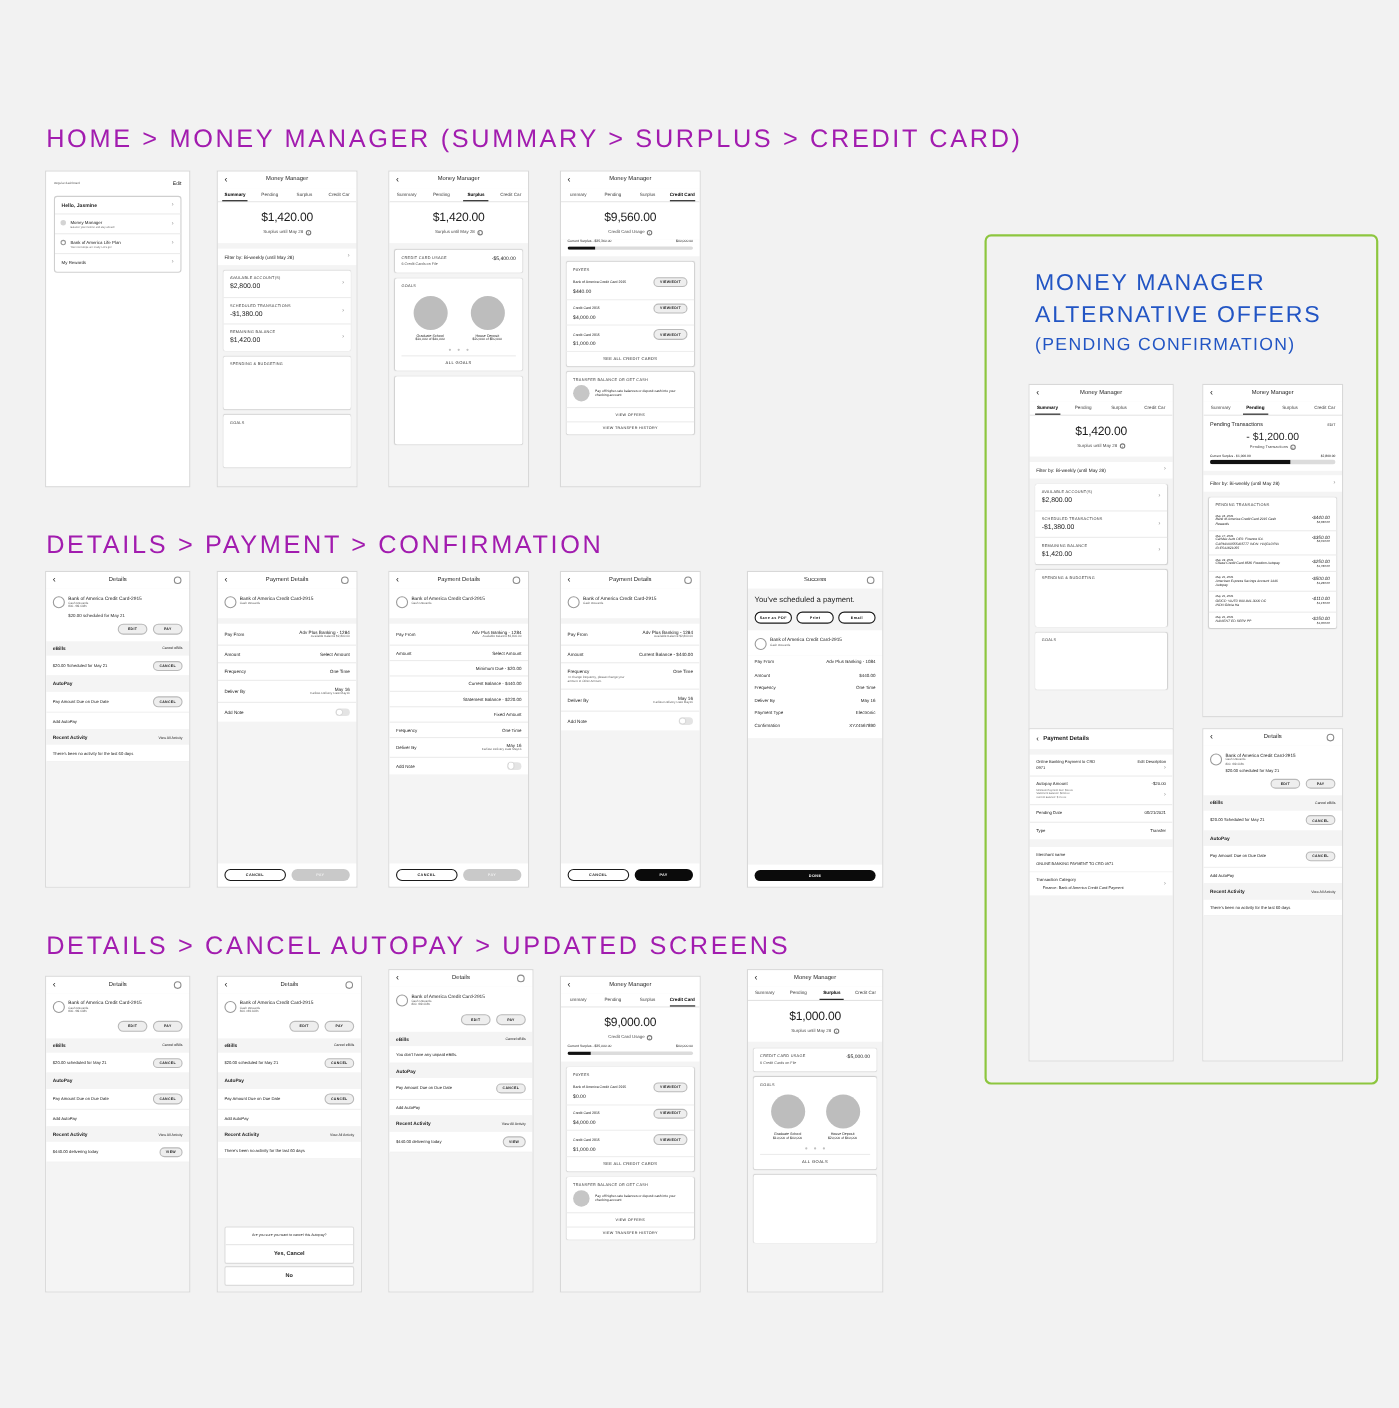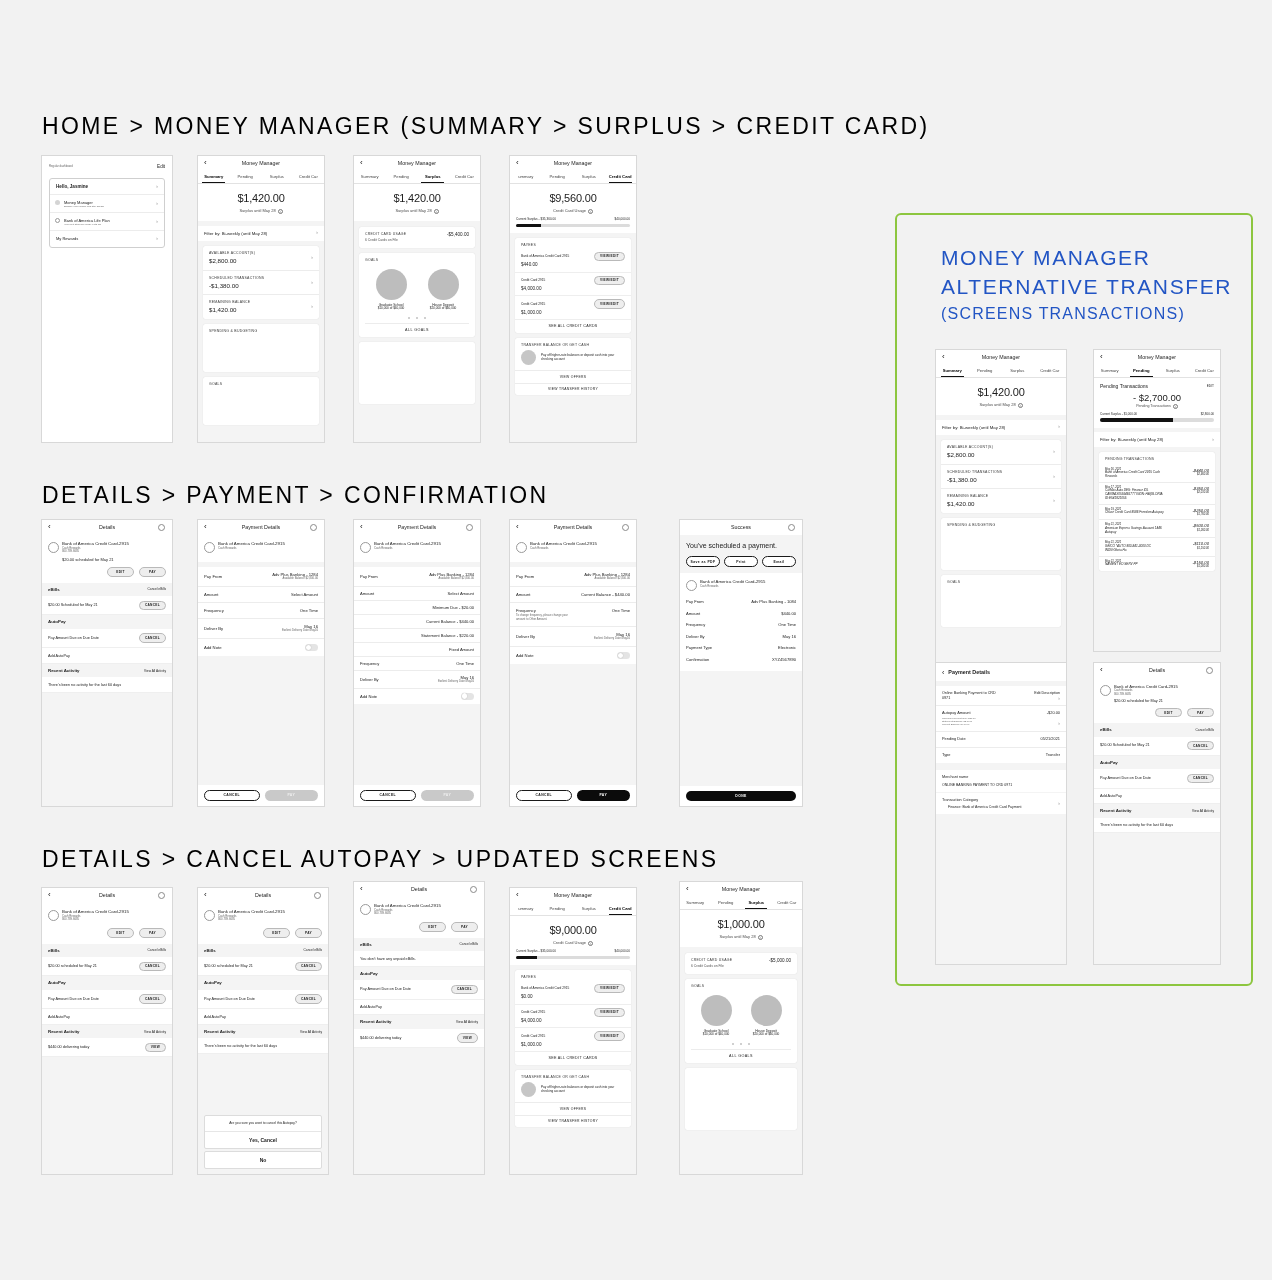--- a/index.html
+++ b/index.html
@@ -4,21 +4,21 @@
 <style>
   * { box-sizing: border-box; margin: 0; padding: 0; }
   body {
     width: 1272px; height: 1280px;
     background: #f2f2f2;
     font-family: "Liberation Sans", sans-serif;
     position: relative;
     overflow: hidden;
   }
   .section-title {
-    color: #000000;
+    color: #a21caf;
     font-size: 23px;
     letter-spacing: 2.4px;
     font-weight: 400;
     position: absolute;
     white-space: nowrap;
   }
   #t1 { left: 42px; top: 113px; }
   #t2 { left: 42px; top: 482px; }
   #t3 { left: 42px; top: 846px; }
 
@@ -779,22 +779,22 @@
       <div class="dots"><i></i><i></i><i></i></div>
       <div class="divtop ctr" style="padding:4px 0;font-size:3.7px;letter-spacing:.4px;">ALL GOALS</div>
     </div>
     <div class="card" style="height:62px;"></div>
   </div>
 </div>
 
 <div id="altpanel">
   <div style="padding:28px 0 0 44px;">
     <div class="alt-h">MONEY MANAGER</div>
-    <div class="alt-h">ALTERNATIVE TRANSFER</div>
-    <div class="alt-s">(SCREENS TRANSACTIONS)</div>
+    <div class="alt-h">ALTERNATIVE OFFERS</div>
+    <div class="alt-s">(PENDING CONFIRMATION)</div>
   </div>
 
   <div class="phone" style="left:38px;top:134px;width:132px;height:316px;">
     <div class="scr">
       <div class="navbar">
         <span class="back">‹</span>
         <span class="title">Money Manager</span>
       </div>
       <div class="tabs">
         <div class="tab active">Summary</div>
@@ -847,21 +847,21 @@
         <div class="tab active">Pending</div>
         <div class="tab">Surplus</div>
         <div class="tab">Credit Car</div>
       </div>
       <div style="background:#fff;padding:5px 6px 0;">
         <div class="flex">
           <span style="font-size:5px;">Pending Transactions</span>
           <span style="font-size:3.2px;">EDIT</span>
         </div>
         <div class="ctr" style="margin-top:3px;">
-          <div style="font-size:9.5px;">- $2,700.00</div>
+          <div style="font-size:9.5px;">- $1,200.00</div>
           <div style="font-size:3.6px;color:#4a4a4a;"><span>Pending Transactions</span><span class="info-i">i</span></div>
         </div>
         <div style="display:flex;justify-content:space-between;margin-top:4px;">
           <span style="font-size:3px;">Current Surplus - $1,000.00</span>
           <span style="font-size:3px;">$2,800.00</span>
         </div>
         <div style="margin-top:1.5px;padding-bottom:6px;">
             <div class="bartrack">
               <div class="barfill" style="width:64%"></div>
             </div>

